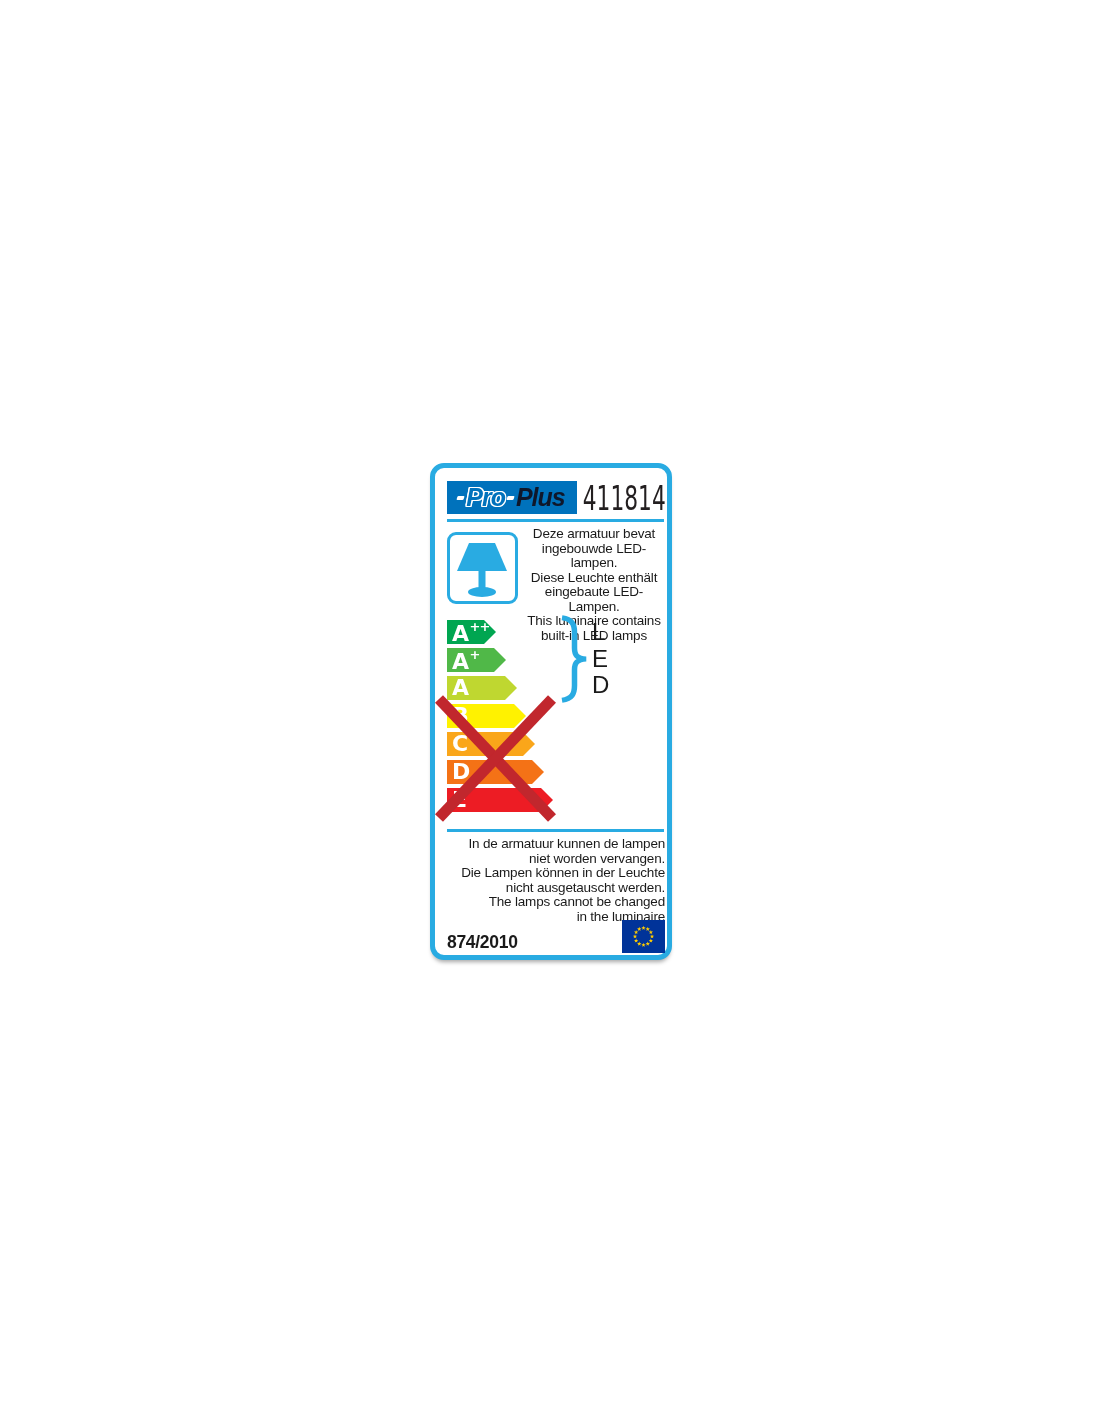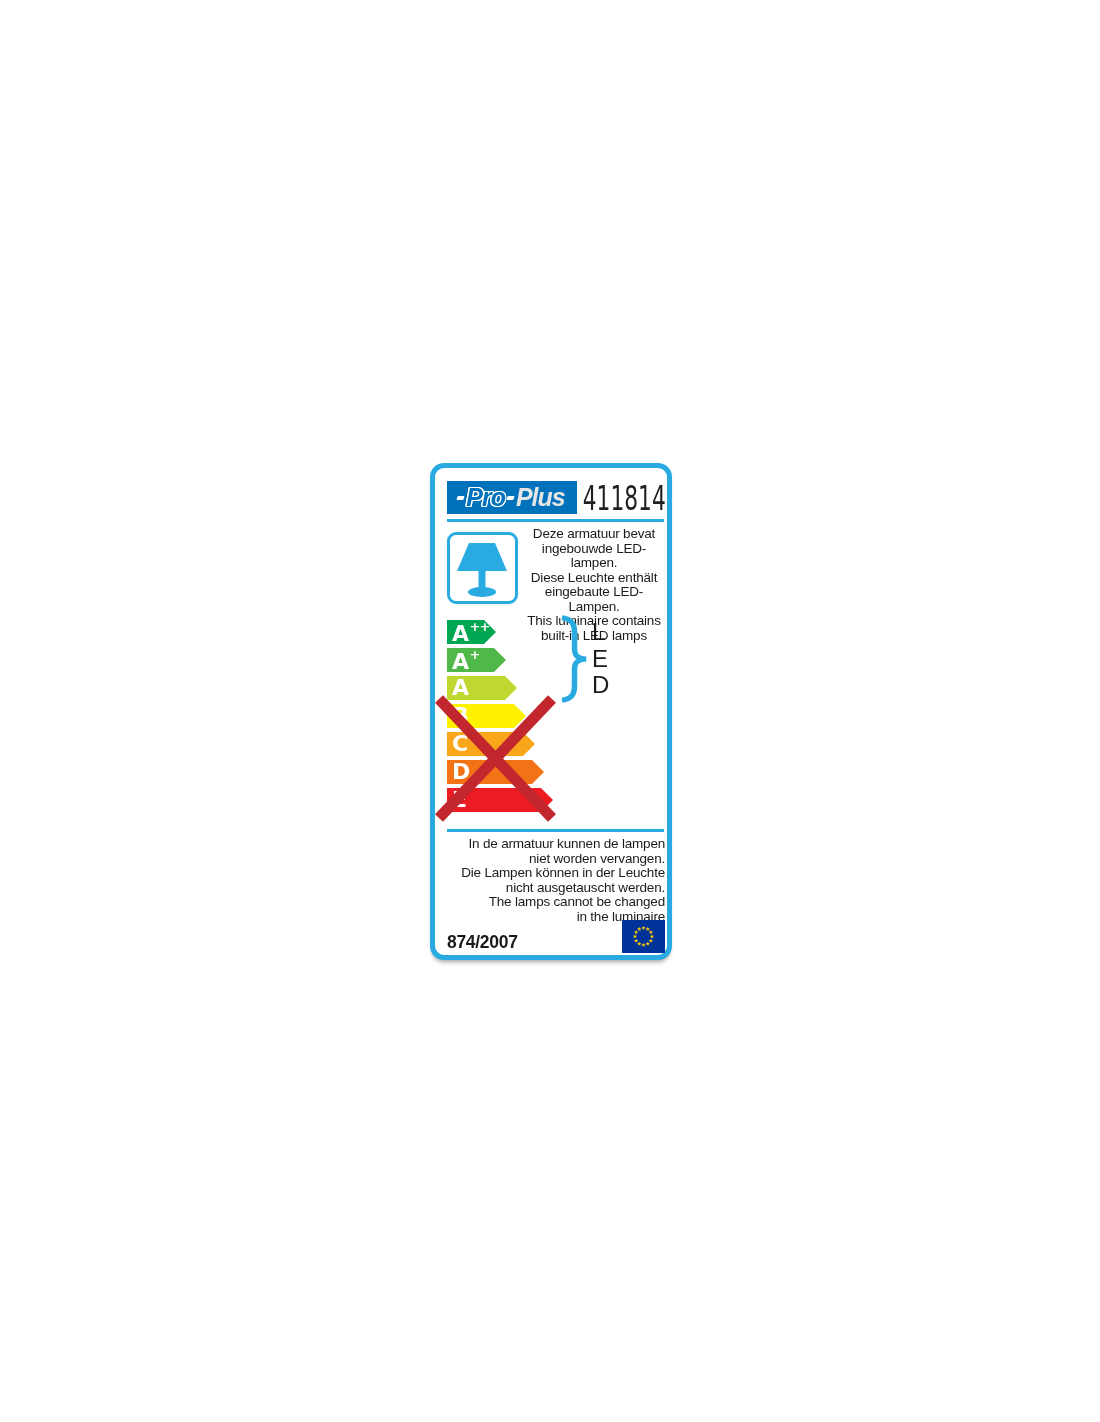--- a/index.html
+++ b/index.html
@@ -18,21 +18,21 @@
     display:flex; align-items:center; justify-content:center;
   }
   .logo-dash { width:7px; height:4px; background:#fff; transform:skewX(-18deg); border-radius:1px; margin:0 2px; }
   .logo-pro, .logo-plus { font-style:italic; font-weight:bold; font-size:25px; letter-spacing:-1px; line-height:33px; }
   .logo-pro {
     color:#0072BC;
     text-shadow:-1.2px -1.2px 0 #fff, 0 -1.2px 0 #fff, 1.2px -1.2px 0 #fff,
                 -1.2px 0 0 #fff, 1.2px 0 0 #fff,
                 -1.2px 1.2px 0 #fff, 0 1.2px 0 #fff, 1.2px 1.2px 0 #fff;
   }
-  .logo-plus { color:#e5e5e5; padding-right:4px; }
+  .logo-plus { color:#0f172a; padding-right:4px; }
   .product-number {
     position:absolute; right:0; top:0; height:33px; line-height:35px;
     font-family:"DejaVu Sans", sans-serif; font-size:34px; color:#231F20;
     transform:scaleX(0.64); transform-origin:right center; white-space:nowrap;
   }
 
   .divider { position:absolute; left:12px; right:3px; height:2.5px; background:#29ABE2; }
   .divider-1 { top:51px; }
   .divider-2 { top:361px; }
 
@@ -161,21 +161,21 @@
 
   <div class="divider divider-2"></div>
 
   <div class="info-text bottom-text">In de armatuur kunnen  de lampen
 niet worden vervangen.
 Die Lampen können in der Leuchte
 nicht ausgetauscht werden.
 The lamps cannot be changed
 in the luminaire</div>
 
-  <div class="regulation">874/2007</div>
+  <div class="regulation">874/2010</div>
   <svg class="eu-flag" width="43" height="33" viewBox="0 0 43 33">
     <defs>
       <path id="st" d="M0,-2.3 L0.56,-0.77 L2.19,-0.71 L0.9,0.29 L1.35,1.86 L0,0.95 L-1.35,1.86 L-0.9,0.29 L-2.19,-0.71 L-0.56,-0.77 Z" fill="#FFCC00"></path>
     </defs>
     <rect x="0" y="0" width="43" height="33" fill="#003399"></rect>
     <use href="#st" transform="translate(21.5,8)"></use>
     <use href="#st" transform="translate(25.75,9.14)"></use>
     <use href="#st" transform="translate(28.86,12.25)"></use>
     <use href="#st" transform="translate(30,16.5)"></use>
     <use href="#st" transform="translate(28.86,20.75)"></use>

